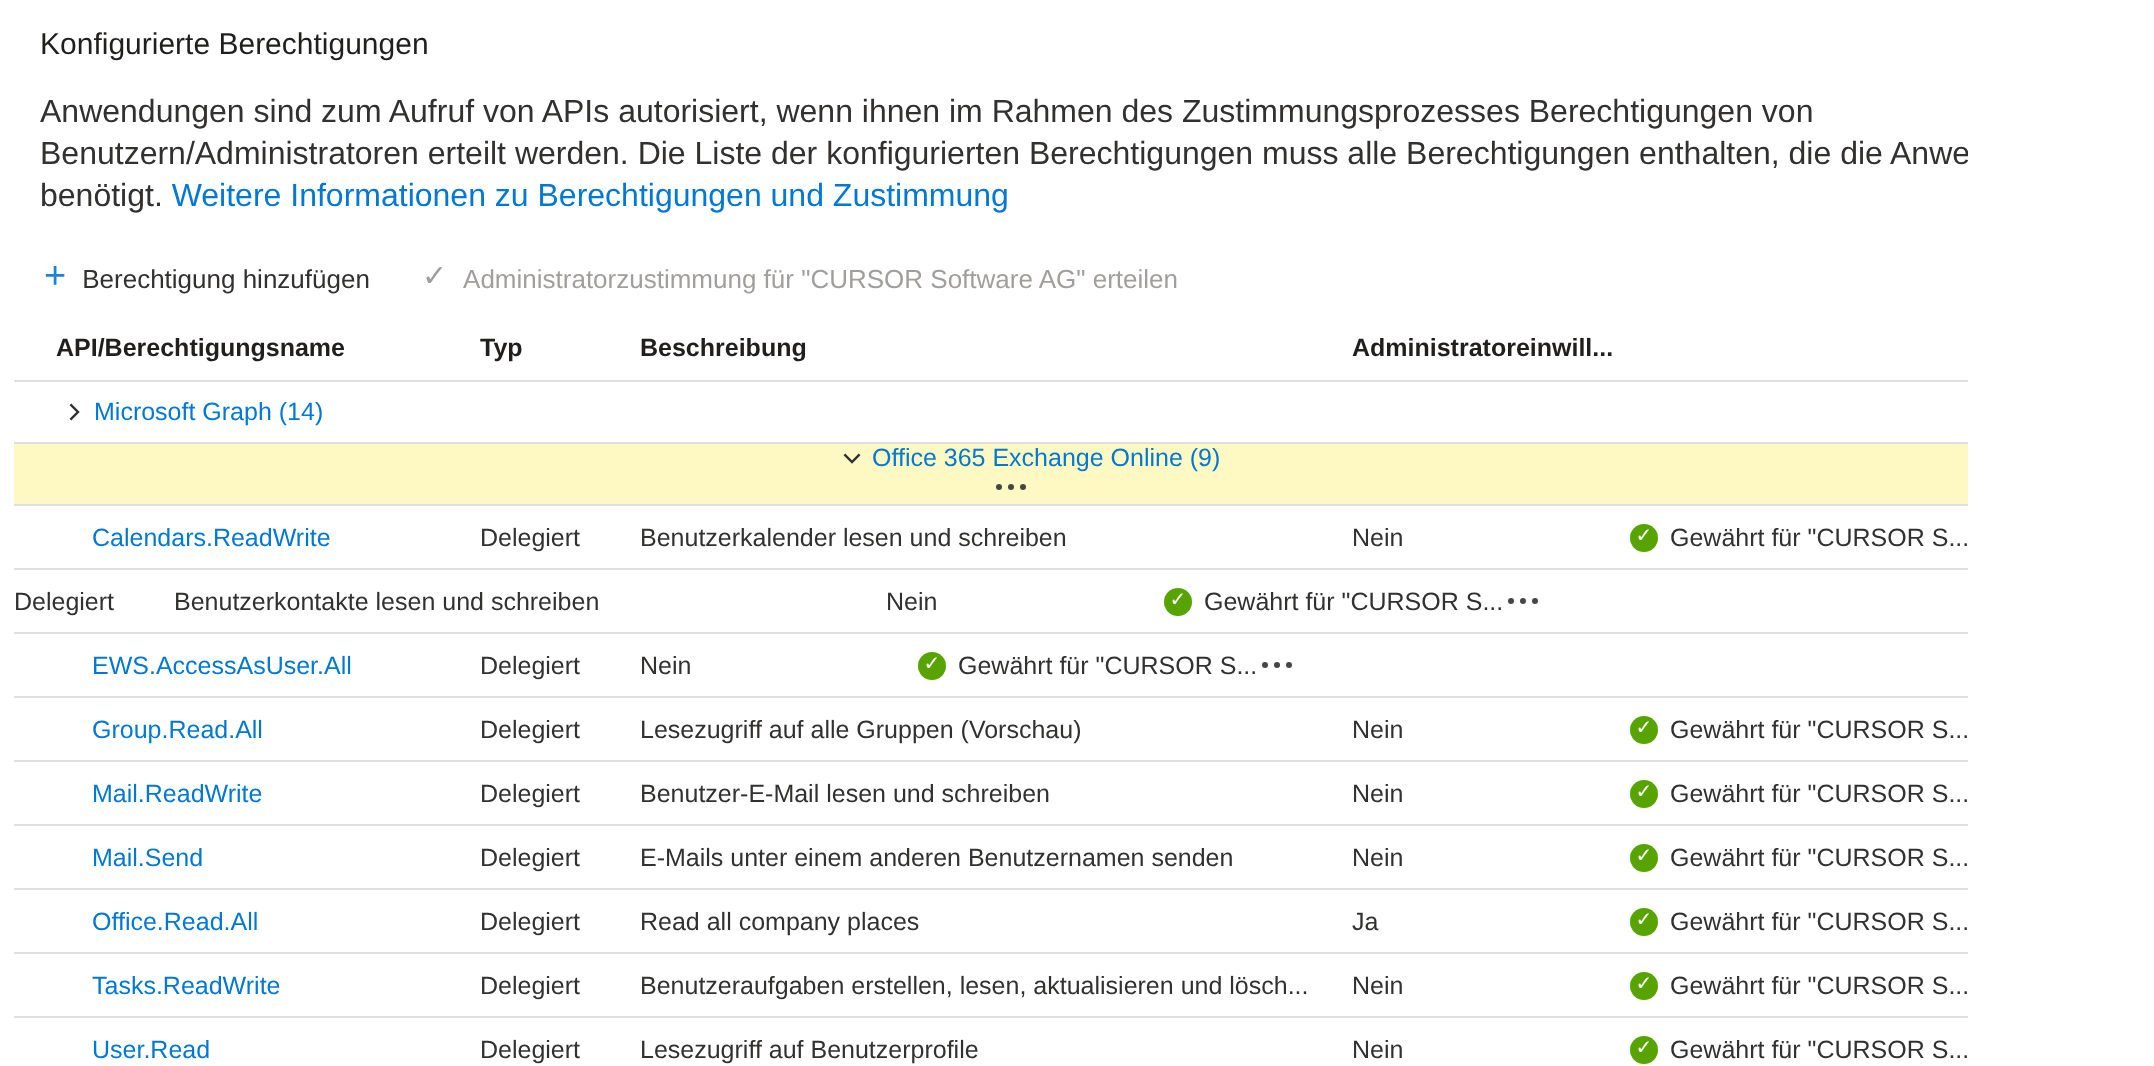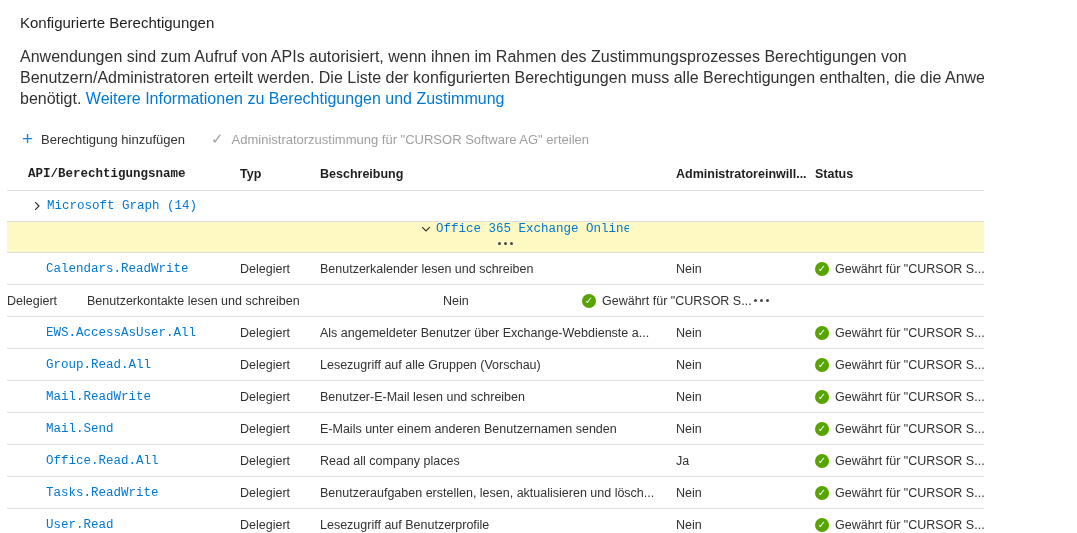--- a/index.html
+++ b/index.html
@@ -68,21 +68,21 @@
     display:flex; align-items:center;
     border-bottom:1px solid #e1dfdd;
   }
   .thead-row { height:33px; border-bottom:1px solid #e1dfdd; font-weight:700; color:#201f1e; font-size:12.5px; }
   .thead-row .cell { font-weight:700; }
   .group-row { height:31px; }
   .group-row.expanded { background:#fef9c3;flex-direction:column; }
   .data-row { height:32px; background:#ffffff; }
 
   .cell { overflow:hidden; white-space:nowrap; flex-shrink:0; }
-  .col-name   { width:233px; padding-left:21px;font-family:Liberation Mono, monospace; }
+  .col-name   { width:233px; padding-left:21px; }
   .col-typ    { width:80px; }
   .col-desc   { width:356px; }
   .col-admin  { width:139px; }
   .col-status { width:170px; display:flex; align-items:center; gap:6px; }
   .col-actions{ width:33px; display:flex; justify-content:flex-start; }
 
   .group-row .col-name { padding-left:24px; display:flex; align-items:center; gap:4px; }
   .data-row .col-name { padding-left:39px; }
 
   .perm-link { color:#0078d4; cursor:pointer; text-decoration:none; }
@@ -134,21 +134,20 @@
         <span>Administratorzustimmung für "CURSOR Software AG" erteilen</span>
       </button>
     </div>
 
     <div class="perm-table">
       <div class="trow thead-row">
         <div class="cell col-name">API/Berechtigungsname</div>
         <div class="cell col-typ">Typ</div>
         <div class="cell col-desc">Beschreibung</div>
         <div class="cell col-admin">Administratoreinwill...</div>
-        <div class="cell col-status">Status</div>
         <div class="cell col-actions"></div>
       </div>
       <div>
           <div class="trow group-row">
     <div class="cell col-name">
       <span class="chev collapsed">
         <svg width="12" height="12" viewBox="0 0 12 12">
                   <path d="M2.2 4.2 L6 8 L9.8 4.2" fill="none" stroke="#323130" stroke-width="1.2"></path>
                 </svg>
       </span>
@@ -224,21 +223,20 @@
                 <i></i>
                 <i></i>
               </span>
     </div>
   </div>
           <div class="trow data-row">
     <div class="cell col-name">
       <a class="perm-link">EWS.AccessAsUser.All</a>
     </div>
     <div class="cell col-typ">Delegiert</div>
-    <div class="cell col-desc">Als angemeldeter Benutzer über Exchange-Webdienste a...</div>
     <div class="cell col-admin">Nein</div>
     <div class="cell col-status">
       <span class="status-badge">
         <span class="status-check">✓</span>
         <span class="status-text">Gewährt für "CURSOR S...</span>
       </span>
     </div>
     <div class="cell col-actions">
       <span class="more-btn">
                 <i></i>

